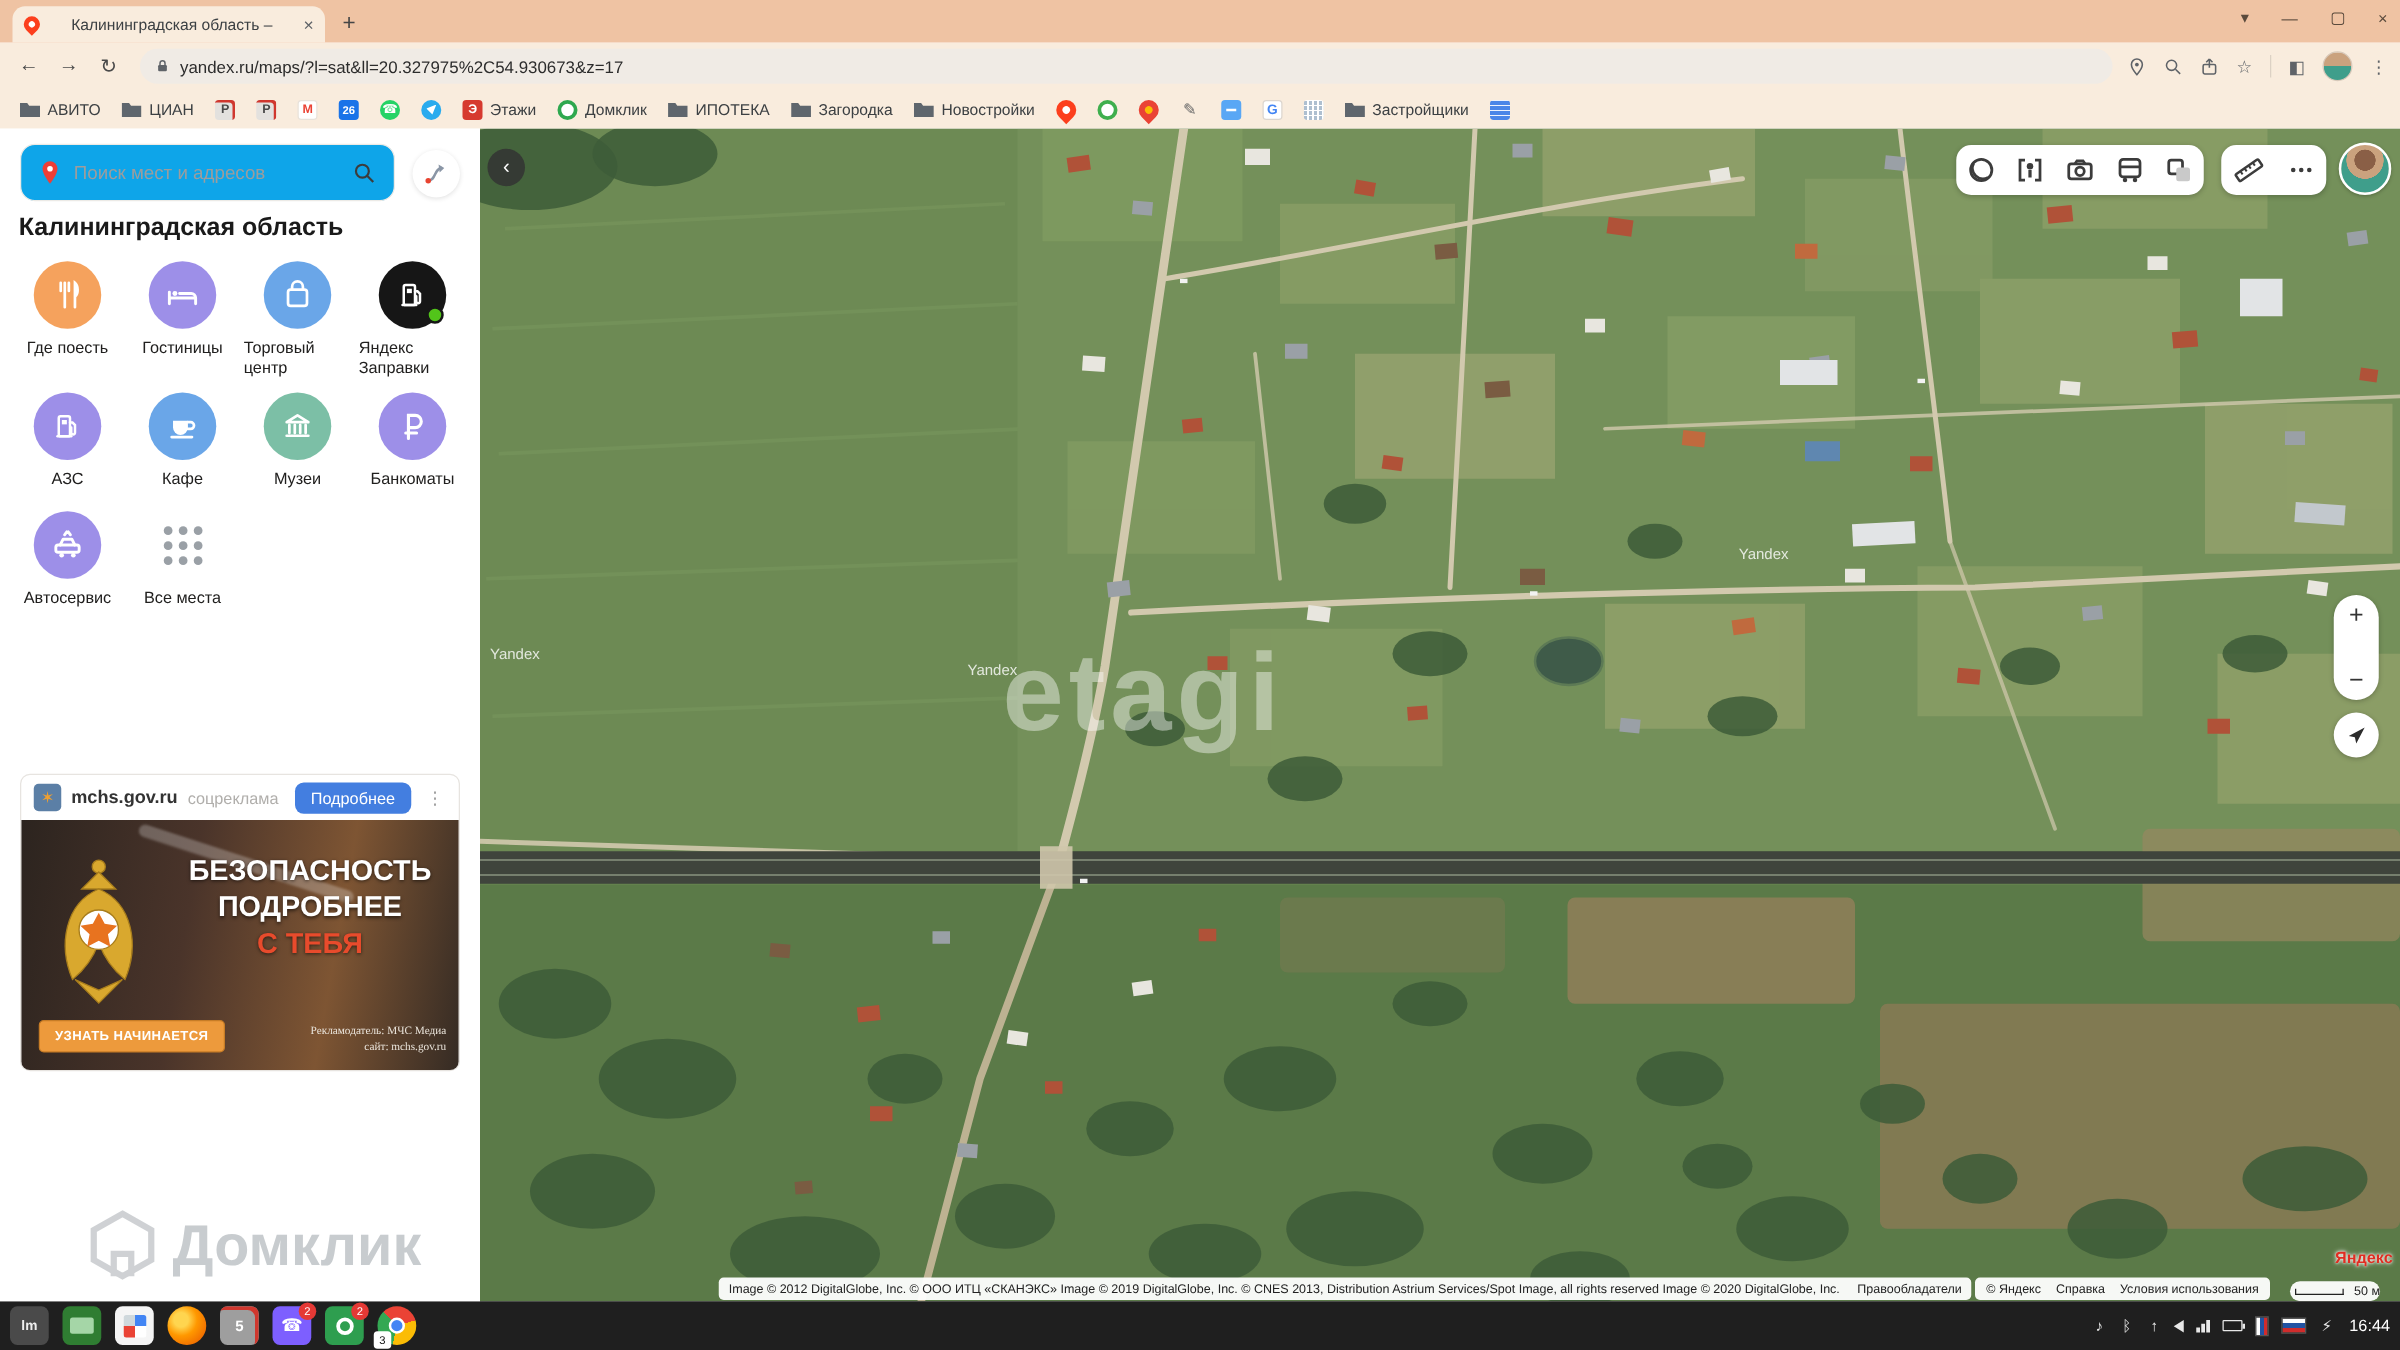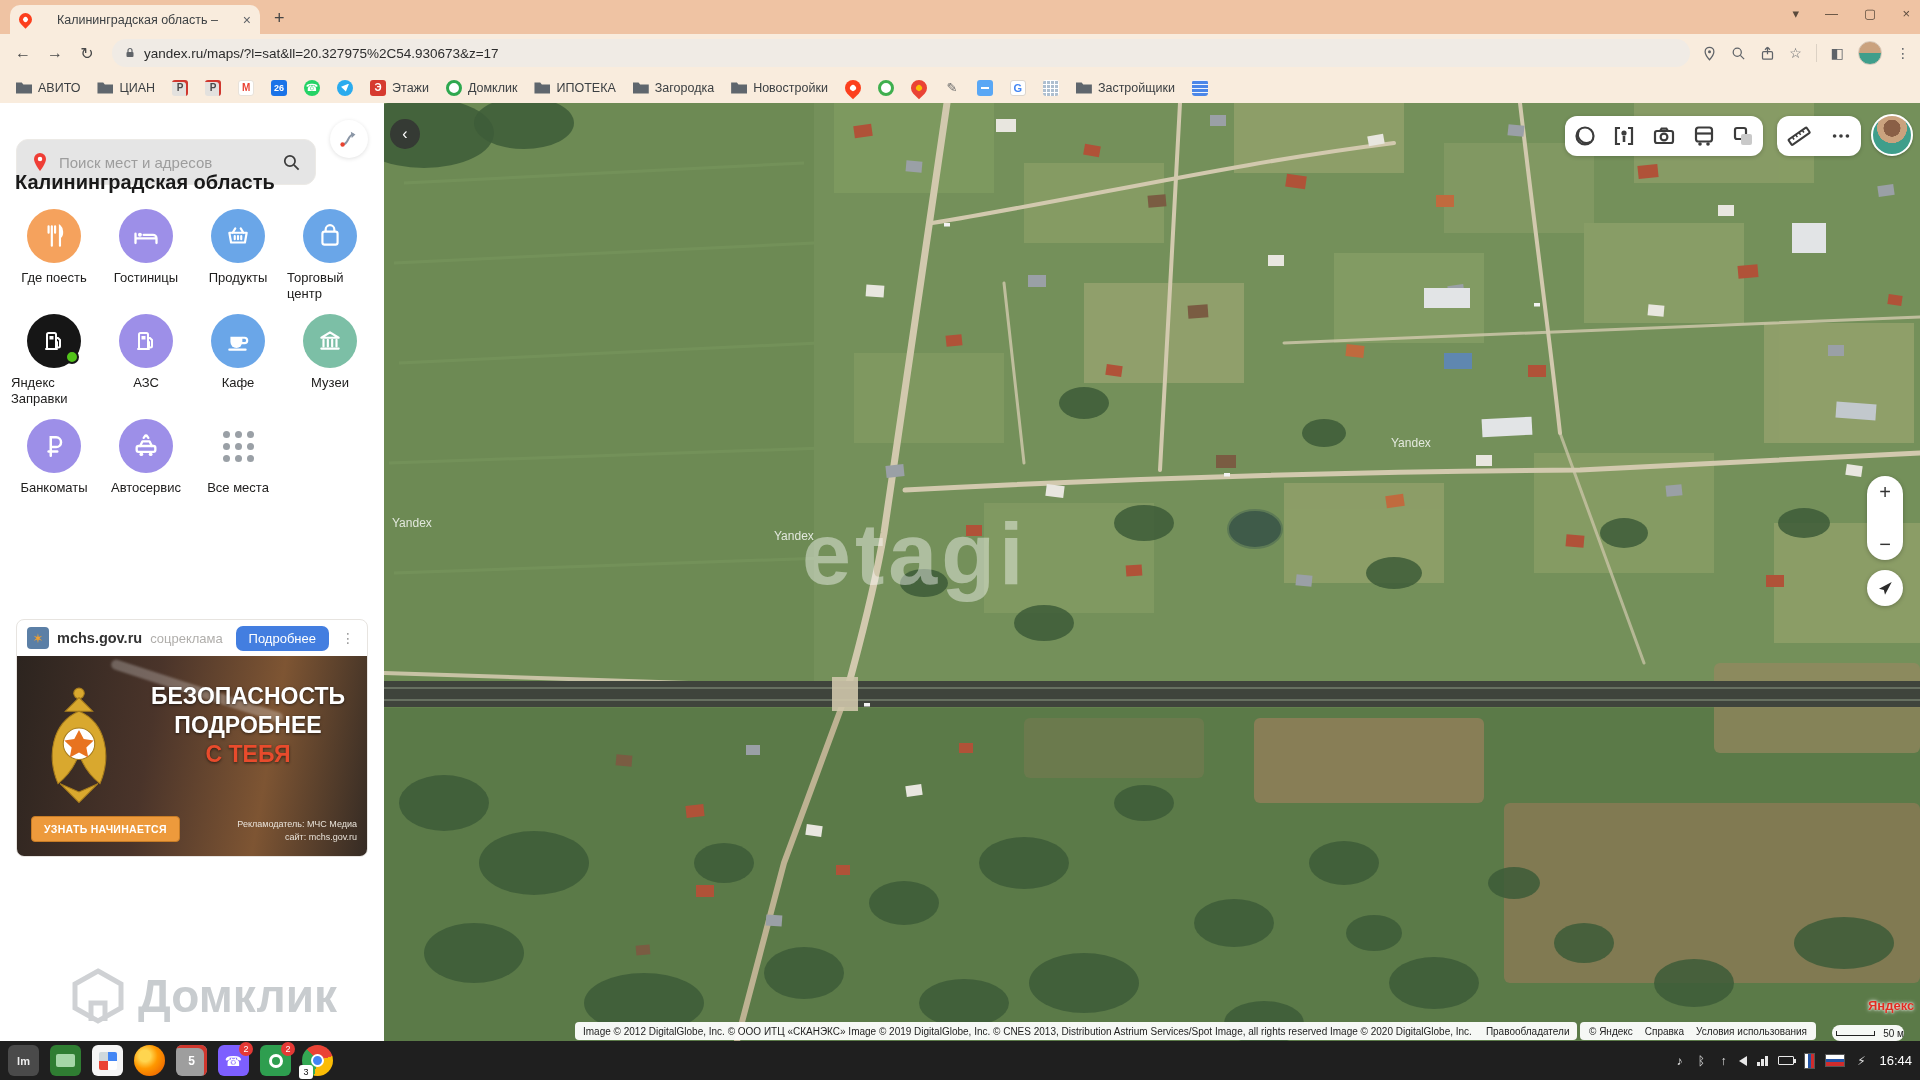--- a/index.html
+++ b/index.html
@@ -43,21 +43,21 @@
   .bmi-pencil{color:#6a6a6a;font-size:13px;background:transparent;}
   .bmi-chat{background:#59a7f5;position:relative;}
   .bmi-chat::after{content:"";width:8px;height:2px;background:#fff;}
   .bmi-translate{background:#fff;border:1px solid #dcd6cf;color:#4285f4;font-size:11px;}
   .bmi-building{background:#aebfd0;background-image:repeating-linear-gradient(0deg,transparent 0 3px,#fff 3px 4px),repeating-linear-gradient(90deg,transparent 0 3px,#fff 3px 4px);}
   .bmi-bluedoc{background:#4a86e8;background-image:repeating-linear-gradient(0deg,transparent 0 3px,rgba(255,255,255,.9) 3px 4px);}
 
   
   .content{position:relative;height:938px;background:#fff;}
   .sidebar{position:absolute;left:0;top:0;width:384px;height:938px;background:#fff;z-index:3;}
-  .searchpill{position:absolute;left:16px;top:12px;width:300px;height:46px;background:#e5e5e5;border:1px solid #eceae6;border-radius:12px;display:flex;align-items:center;padding:0 14px;gap:10px;margin-top:24px;}
+  .searchpill{position:absolute;left:16px;top:12px;width:300px;height:46px;background:#0ea5e9;border:1px solid #eceae6;border-radius:12px;display:flex;align-items:center;padding:0 14px;gap:10px;}
   .searchpill input{border:none;background:transparent;outline:none;flex:1;font-size:15px;color:#333;font-family:inherit;}
   .searchpill input::placeholder{color:#9d9d9d;}
   .routesbtn{position:absolute;left:330px;top:17px;width:38px;height:38px;border-radius:50%;background:#fff;box-shadow:0 1px 4px rgba(0,0,0,.12);display:flex;align-items:center;justify-content:center;}
   .region-title{position:absolute;left:15px;top:68px;font-size:20px;font-weight:bold;color:#1a1a1a;}
 
   .cat-grid{position:absolute;left:8px;top:106px;width:368px;display:grid;grid-template-columns:repeat(4,1fr);row-gap:12px;}
   .cat{display:flex;flex-direction:column;align-items:center;gap:7px;min-height:83px;}
   .cat-ic{width:54px;height:54px;border-radius:50%;display:flex;align-items:center;justify-content:center;position:relative;}
   .cat-lb{font-size:13px;color:#21201f;line-height:16px;max-width:86px;}
   .c-orange{background:#f5a25d;} .c-purple{background:#9d8fe8;} .c-blue{background:#6aa6e8;}
@@ -72,21 +72,21 @@
   .adsite{font-size:14.5px;color:#333;font-weight:bold;}
   .adtag{font-size:13px;color:#b0aeab;flex:1;}
   .adbtn{background:#437ee0;color:#fff;font-size:13px;border-radius:7px;padding:5px 13px;}
   .adkebab{color:#9a9a9a;font-size:14px;padding:0 4px;}
   .banner{position:relative;height:200px;background:linear-gradient(100deg,#2c241f 0%,#4a342a 38%,#7e5533 70%,#352b24 100%);}
   .banner::before{content:"";position:absolute;left:90px;top:30px;width:180px;height:10px;background:rgba(255,255,255,.25);transform:rotate(18deg);border-radius:5px;filter:blur(1px);}
   .banner-emblem{position:absolute;left:20px;top:18px;}
   .banner-text{position:absolute;left:118px;top:26px;width:226px;text-align:center;color:#fff;font-weight:bold;line-height:29px;font-size:23px;text-shadow:0 1px 3px rgba(0,0,0,.6);}
   .banner-red{color:#e84b2c;}
   .banner-cta{position:absolute;left:14px;bottom:14px;background:#ed9a3c;border:1px solid #c77c26;color:#fff;font-size:10.5px;font-weight:bold;padding:6px 12px;border-radius:4px;letter-spacing:.3px;}
-  .banner-fine{position:absolute;right:10px;bottom:12px;text-align:right;font-size:9px;color:#e9e3da;line-height:13px;}
+  .banner-fine{position:absolute;right:10px;bottom:12px;text-align:right;font-size:9px;color:#e9e3da;line-height:13px;font-family:Liberation Serif, serif;}
 
   .dk-watermark{position:absolute;left:70px;top:864px;display:flex;align-items:center;gap:12px;opacity:.55;z-index:4;pointer-events:none;}
   .dk-watermark span{font-size:46px;font-weight:bold;color:#9ca3a8;}
 
   
   .map{position:absolute;left:384px;top:0;width:1536px;height:938px;overflow:hidden;background:#63814d;}
   .map-svg{position:absolute;left:0;top:0;}
   .etagi-wm{position:absolute;left:418px;top:400px;font-size:88px;font-weight:bold;color:rgba(255,255,255,.42);letter-spacing:4px;pointer-events:none;}
   .backbtn{position:absolute;left:6px;top:16px;width:30px;height:30px;border-radius:50%;background:rgba(50,50,50,.85);color:#fff;display:flex;align-items:center;justify-content:center;font-size:16px;}
   .mtoolbar{position:absolute;top:13px;height:40px;background:#fff;border-radius:12px;box-shadow:0 1px 4px rgba(0,0,0,.2);display:flex;align-items:center;justify-content:space-around;}
@@ -291,29 +291,20 @@
         <div class="cat-lb">Где поесть</div>
       </div>
       <div class="cat">
         <div class="cat-ic c-purple">
           <svg width="28" height="28" viewBox="0 0 24 24" fill="none" stroke="#fff" stroke-width="2" stroke-linecap="round">
               <path d="M3 18v-8M3 14h18M21 18v-4a3 3 0 0 0-3-3h-8"></path>
               <circle cx="6.8" cy="11" r="1.7" fill="#fff" stroke="none"></circle>
             </svg>
         </div>
         <div class="cat-lb">Гостиницы</div>
-      </div>
-      <div class="cat">
-        <div class="cat-ic c-blue">
-          <svg width="26" height="26" viewBox="0 0 24 24" fill="none" stroke="#fff" stroke-width="2" stroke-linecap="round" stroke-linejoin="round">
-              <path d="M7 9l2.5-4M17 9l-2.5-4M4 9h16l-1.6 9H5.6z"></path>
-              <path d="M9 12v3M12 12v3M15 12v3"></path>
-            </svg>
-        </div>
-        <div class="cat-lb">Продукты</div>
       </div>
       <div class="cat">
         <div class="cat-ic c-blue">
           <svg width="26" height="26" viewBox="0 0 24 24" fill="none" stroke="#fff" stroke-width="2" stroke-linejoin="round">
               <rect x="5" y="8" width="14" height="12" rx="2"></rect>
               <path d="M8 8V6a4 4 0 0 1 8 0v2"></path>
             </svg>
         </div>
         <div class="cat-lb">Торговый центр</div>
       </div>

